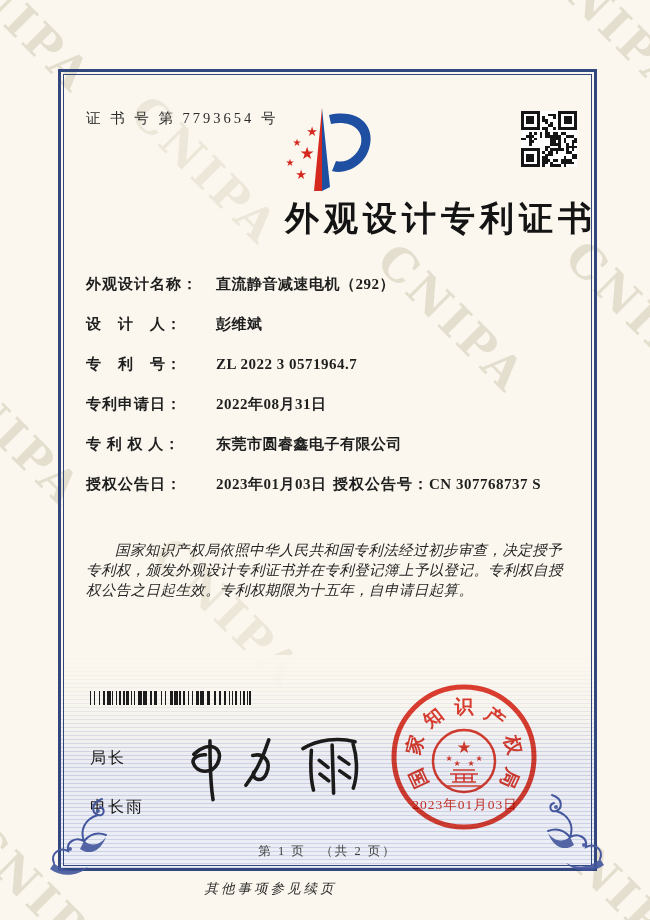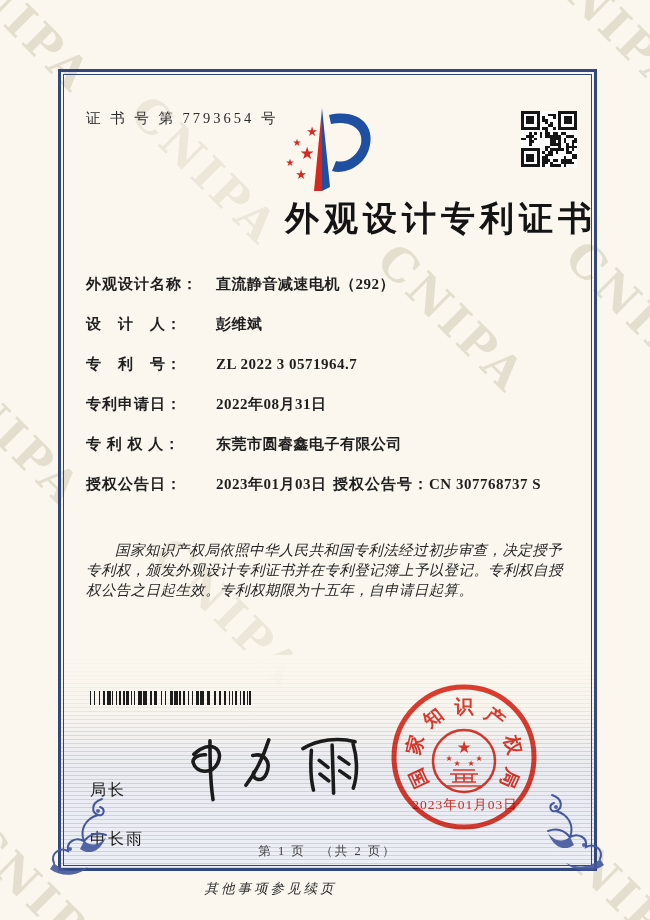--- a/index.html
+++ b/index.html
@@ -40,21 +40,21 @@
   .fvalue{letter-spacing:.5px;}
   .fvalue.fixed{display:inline-block;width:117px;}
   .flabel2{display:inline-block;letter-spacing:1px;}
 
   .paras{position:absolute;left:86px;top:540px;width:487px;font-size:14.5px;line-height:20px;
          font-style:italic;color:#242424;}
   .paras p{margin:0;text-indent:2em;letter-spacing:.4px;}
 
   .barcode{position:absolute;left:90px;top:691px;width:162px;height:14px;z-index:3;}
 
-  .signer{position:absolute;left:90px;top:780px;z-index:3;color:#161616;
+  .signer{position:absolute;left:90px;top:748px;z-index:3;color:#161616;
           font-family:"Liberation Sans","DejaVu Sans",sans-serif;font-size:16px;letter-spacing:2px;}
   .signer .name{margin-top:28px;}
   .signature{position:absolute;left:180px;top:726px;z-index:4;transform:rotate(-3deg);}
 
   .seal{position:absolute;left:388px;top:681px;width:152px;height:152px;z-index:5;
         mix-blend-mode:multiply;opacity:.95;}
   .seal-date{position:absolute;left:390px;top:796px;width:150px;text-align:center;z-index:6;
         font-size:13.5px;color:#d8352b;letter-spacing:1px;mix-blend-mode:multiply;}
 
   .ornament{position:absolute;z-index:4;}

